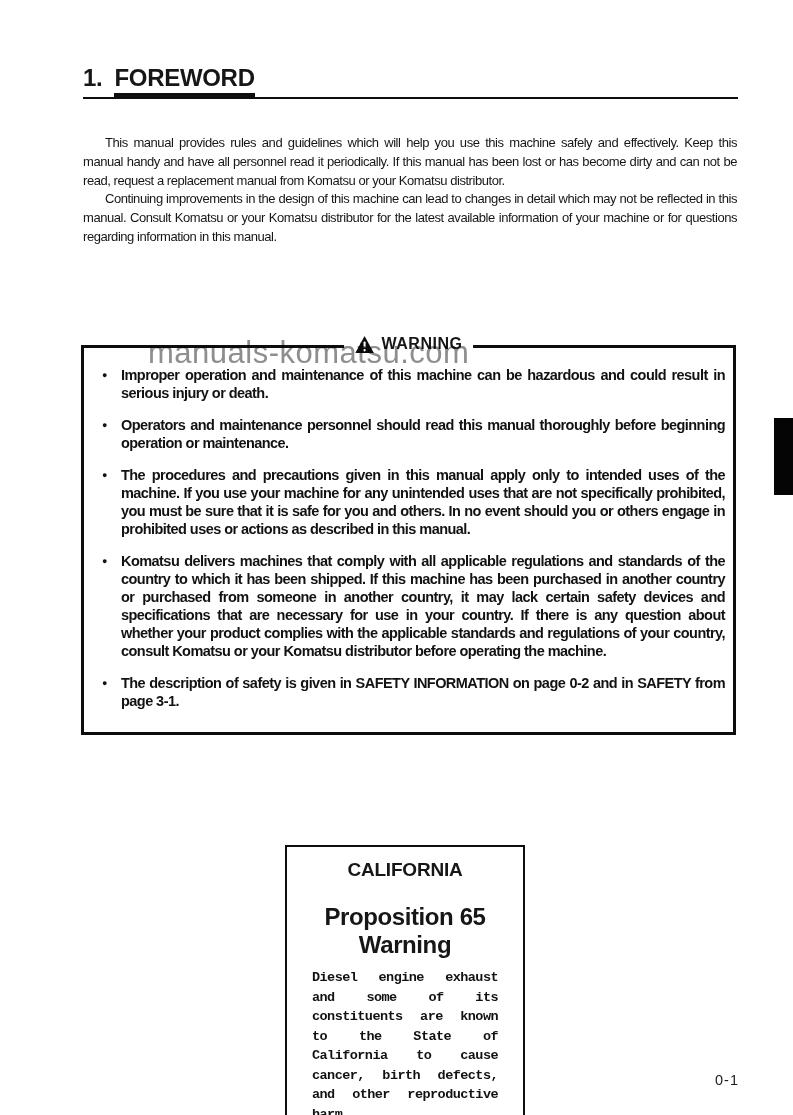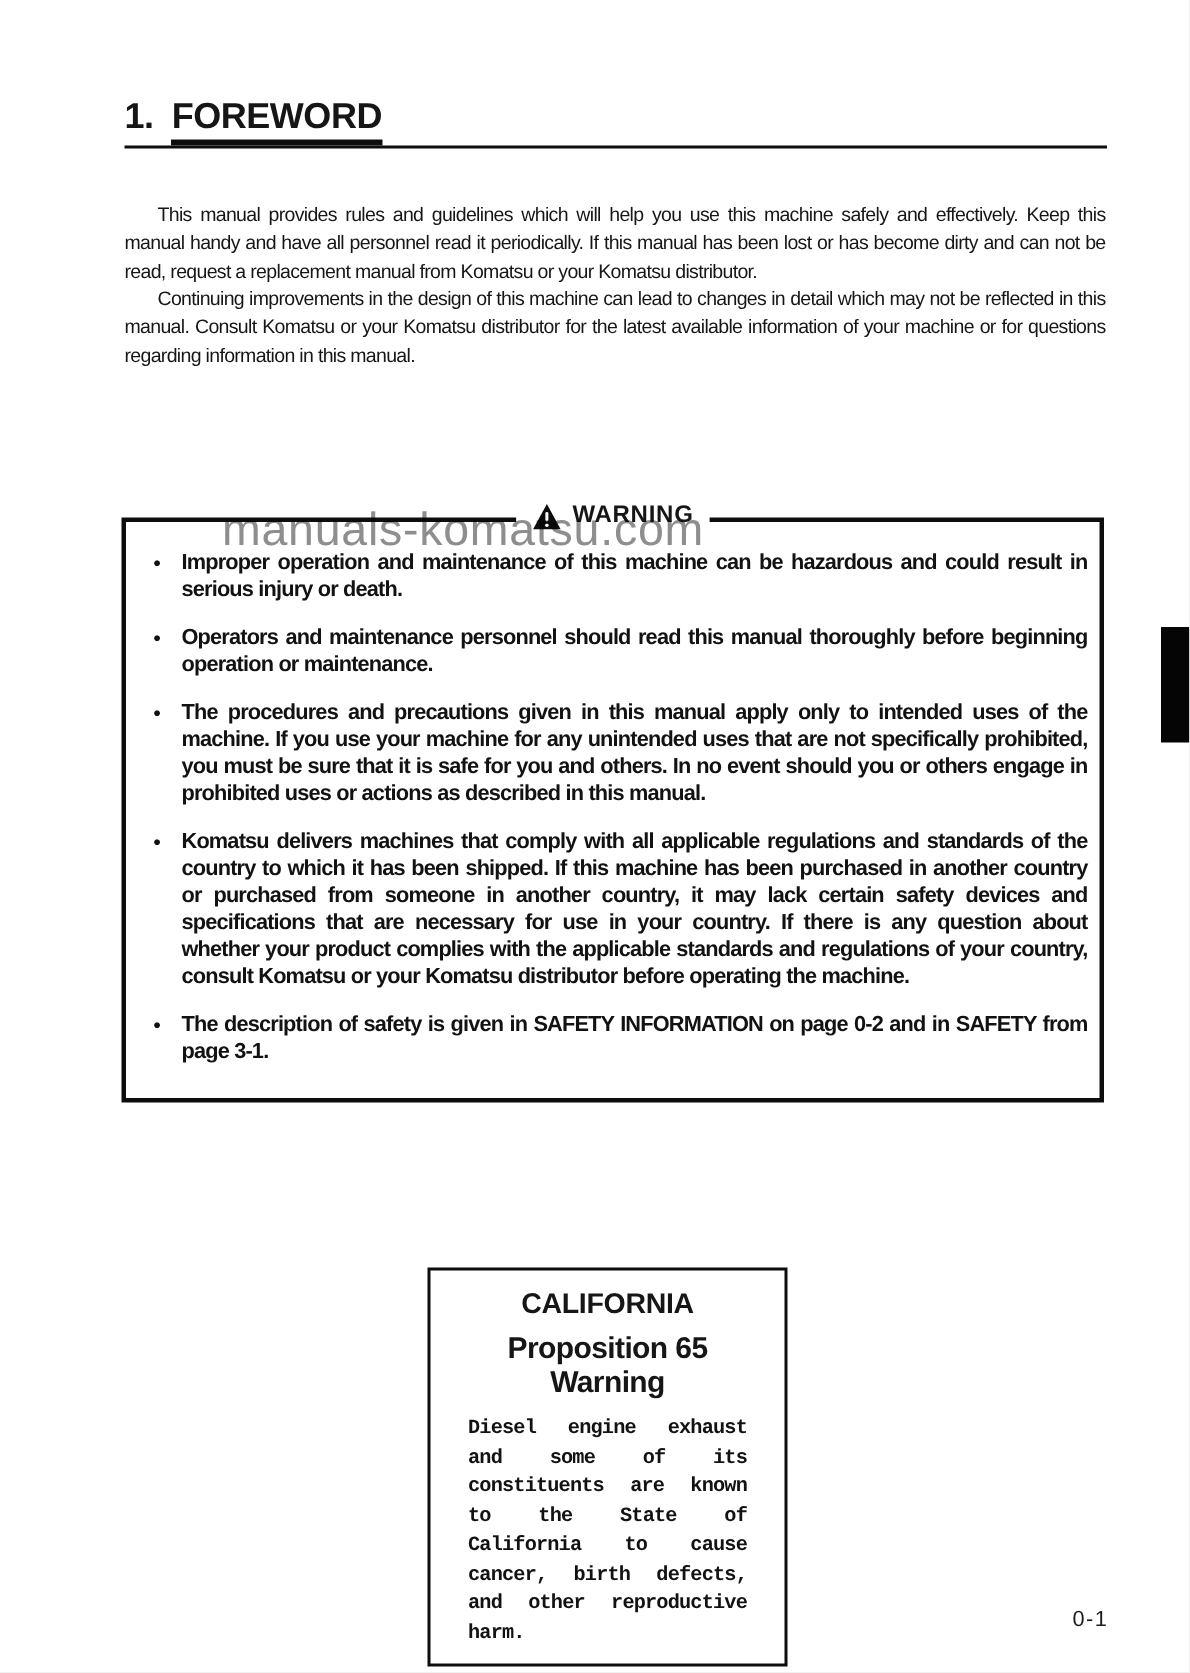--- a/index.html
+++ b/index.html
@@ -74,21 +74,21 @@
     background:#050505;
   }
   
   .ca-box{
     position:absolute; left:285px; top:845px; width:240px; min-height:188px;
     border:2px solid #0d0d0d;
     padding:12px 25px 10px;
     text-align:center;
   }
   .ca-title1{ font-size:19px; font-weight:700; letter-spacing:-0.2px; }
-  .ca-title2{ font-size:20px; font-weight:700; letter-spacing:-0.4px; margin-top:7px; }
+  .ca-title2{ font-size:24px; font-weight:700; letter-spacing:-0.4px; margin-top:22px; }
   .ca-body{
     margin-top:9px;
     font-size:13.5px; font-weight:700; line-height:19.5px;
     letter-spacing:-0.55px; text-align:justify;
     color:#121212;
     font-family:Liberation Mono, monospace;
   }
   
   .page-num{
     position:absolute; left:703px; top:1072px;

